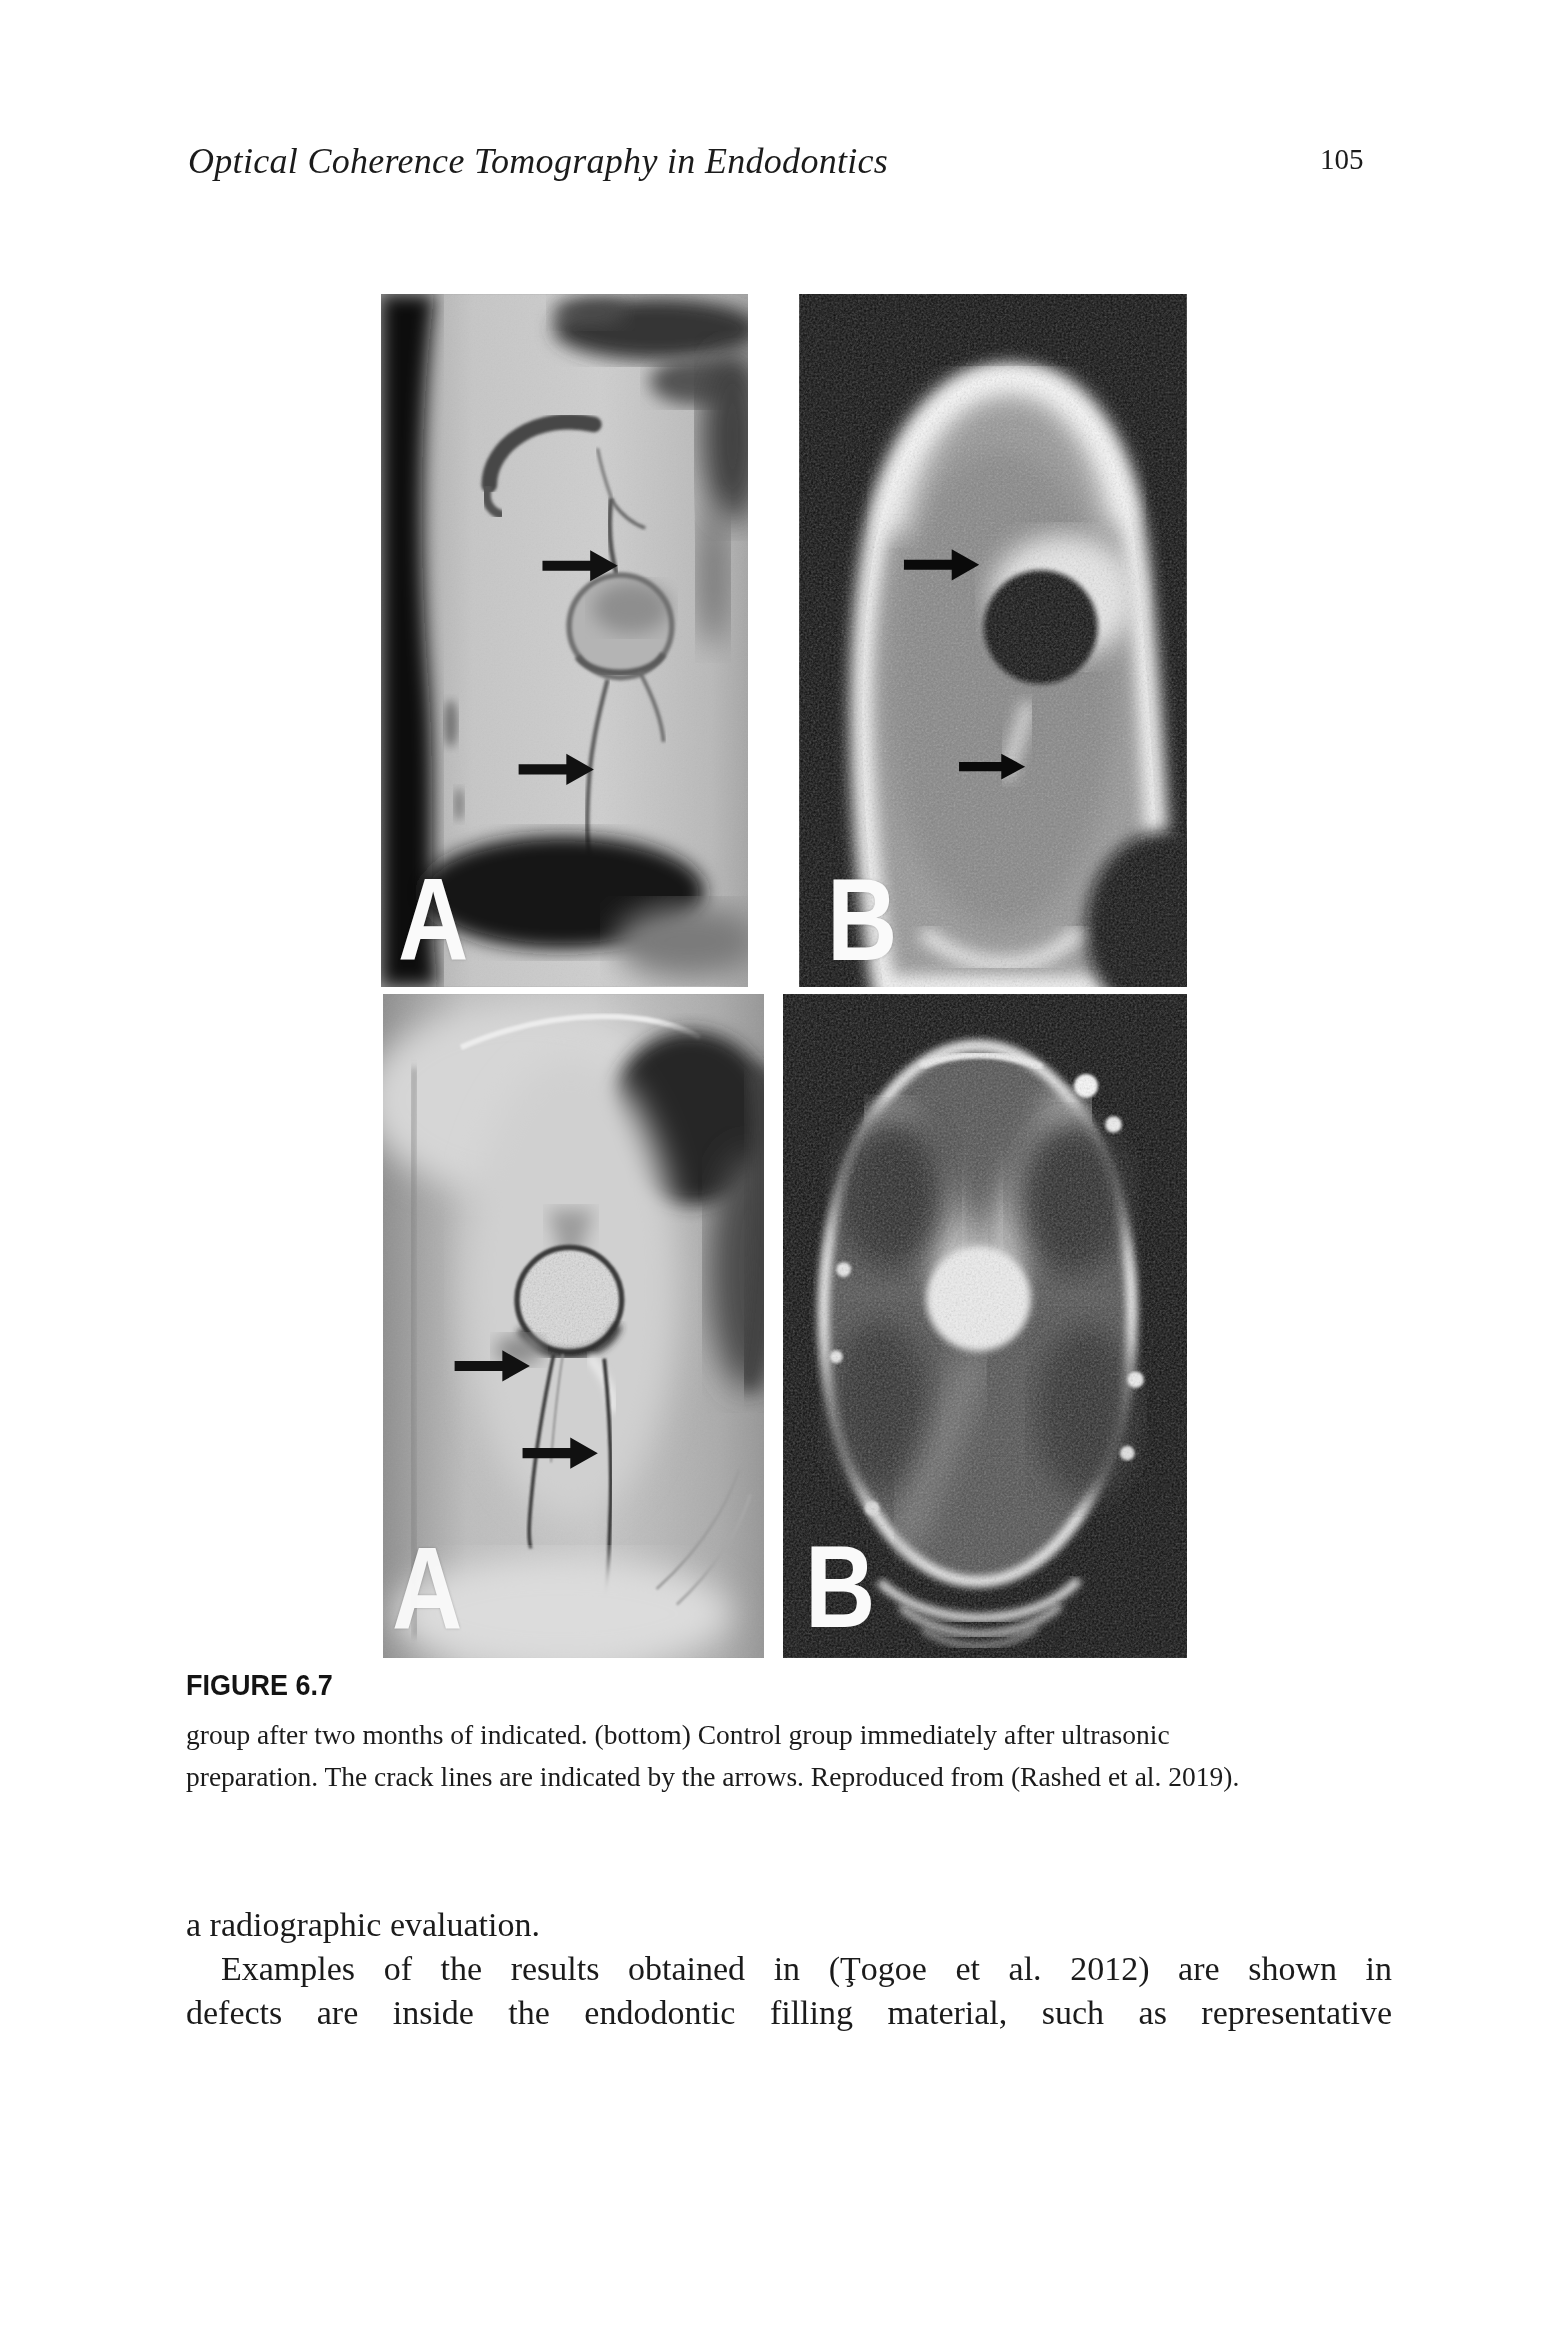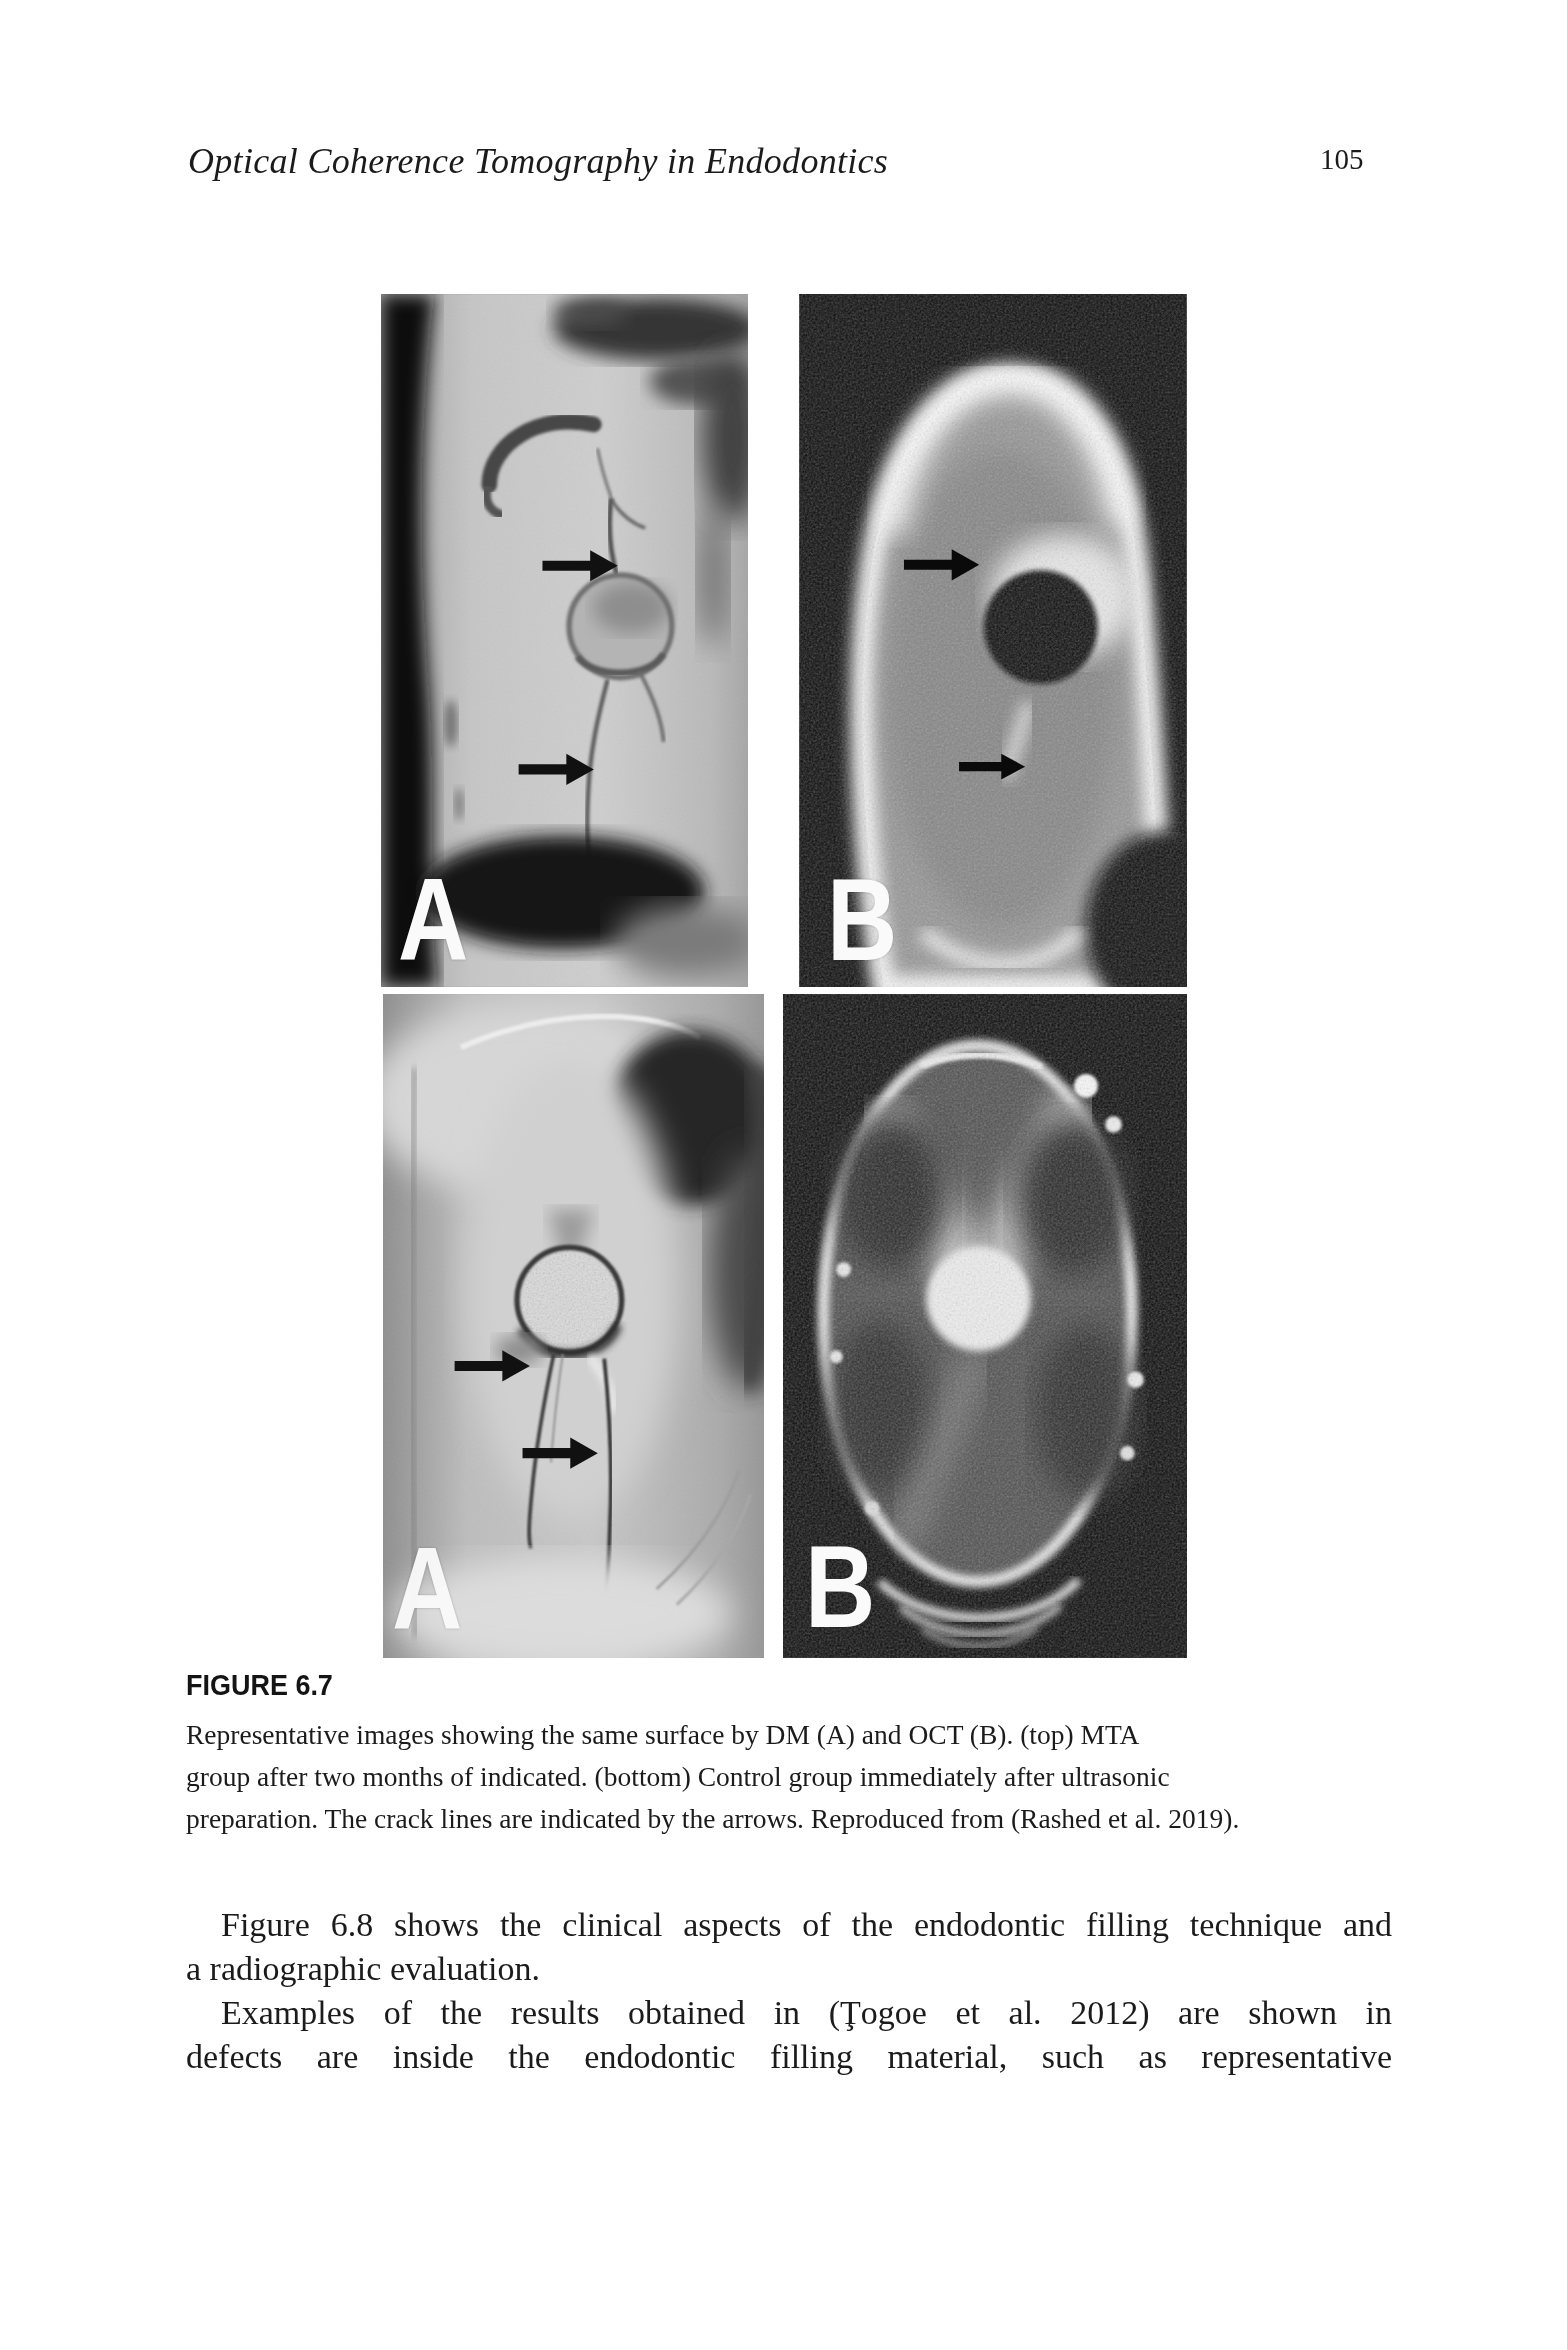--- a/index.html
+++ b/index.html
@@ -257,26 +257,24 @@
         </g>
         <rect width="440" height="723" filter="url(#brgrain)" opacity="0.40"></rect>
       </svg>
       <span class="panel-label lab-br">B</span>
     </div>
   </div>
 
   <div class="fig-label">FIGURE 6.7</div>
 
   <div class="caption">
-    <div class="cline">Representative images showing the same surface by DM (A) and OCT (B). (top) MTA</div>
     <div class="cline">group after two months of indicated. (bottom) Control group immediately after ultrasonic</div>
     <div class="cline">preparation. The crack lines are indicated by the arrows. Reproduced from (Rashed et al. 2019).</div>
   </div>
 
   <div class="body-text">
-    <span class="bline jline indent">Figure 6.8 shows the clinical aspects of the endodontic filling technique and</span>
     <span class="bline">a radiographic evaluation.</span>
     <span class="bline jline indent">Examples of the results obtained in (Ţogoe et al. 2012) are shown in</span>
     <span class="bline jline">defects are inside the endodontic filling material, such as representative</span>
   </div>
 
 </div>
 
 
 </body></html>

